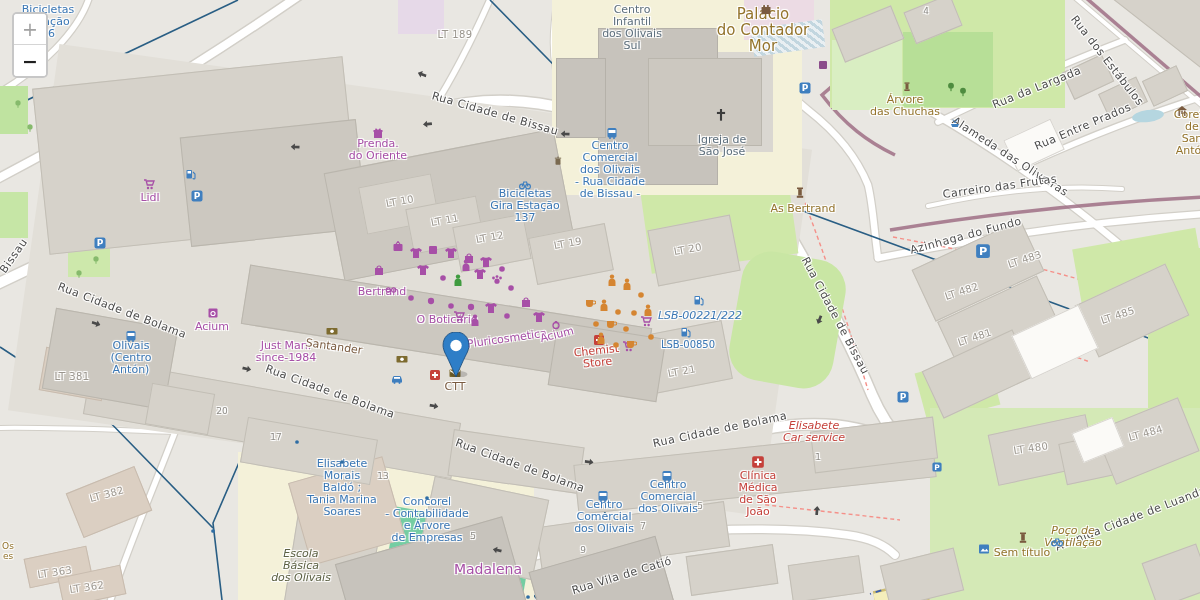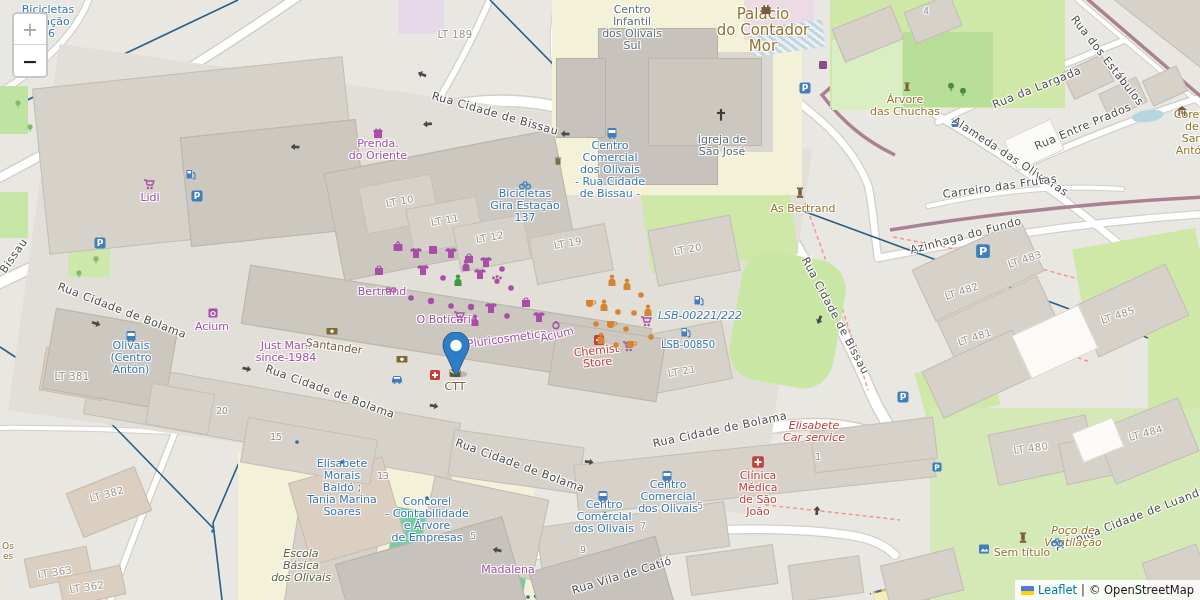--- a/index.html
+++ b/index.html
@@ -262,21 +262,21 @@
 Car service</div>
       <div class="lbl halo" style="left: 342px; top: 488px; color: rgb(58, 119, 181); font-size: 11px; transform: translate(-50%, -50%) rotate(0deg);">Elisabete
 Morais
 Baldó ;
 Tania Marina
 Soares</div>
       <div class="lbl halo" style="left: 427px; top: 520px; color: rgb(58, 119, 181); font-size: 11px; transform: translate(-50%, -50%) rotate(0deg);">Concorel
 - Contabilidade
 e Árvore
 de Empresas</div>
-      <div class="lbl halo" style="left: 508px; top: 570px; color: rgb(167, 79, 167); font-size: 11px; transform: translate(-50%, -50%) rotate(0deg);">Madalena</div>
+      <div class="lbl halo" style="left: 488px; top: 570px; color: rgb(167, 79, 167); font-size: 14px; transform: translate(-50%, -50%) rotate(0deg);">Madalena</div>
       <div class="lbl halo" style="left: 301px; top: 566px; color: rgb(92, 97, 68); font-size: 11px; font-style: italic; transform: translate(-50%, -50%) rotate(0deg);">Escola
 Básica
 dos Olivais</div>
       <div class="lbl halo" style="left: 632px; top: 28px; color: rgb(93, 111, 125); font-size: 11px; transform: translate(-50%, -50%) rotate(0deg);">Centro
 Infantil
 dos Olivais
 Sul</div>
       <div class="lbl halo" style="left: 722px; top: 146px; color: rgb(93, 111, 125); font-size: 11px; transform: translate(-50%, -50%) rotate(0deg);">Igreja de
 São José</div>
       <div class="lbl halo" style="left: 763px; top: 30px; color: rgb(148, 116, 44); font-size: 15px; transform: translate(-50%, -50%) rotate(0deg);">Palácio
@@ -305,21 +305,21 @@
       <div class="lbl lot halo" style="left: 55px; top: 573px; color: rgb(154, 149, 141); transform: translate(-50%, -50%) rotate(-8deg);">LT 363</div>
       <div class="lbl lot halo" style="left: 87px; top: 588px; color: rgb(154, 149, 141); transform: translate(-50%, -50%) rotate(-8deg);">LT 362</div>
       <div class="lbl lot halo" style="left: 962px; top: 292px; color: rgb(154, 149, 141); transform: translate(-50%, -50%) rotate(-18deg);">LT 482</div>
       <div class="lbl lot halo" style="left: 1025px; top: 260px; color: rgb(154, 149, 141); transform: translate(-50%, -50%) rotate(-18deg);">LT 483</div>
       <div class="lbl lot halo" style="left: 975px; top: 338px; color: rgb(154, 149, 141); transform: translate(-50%, -50%) rotate(-18deg);">LT 481</div>
       <div class="lbl lot halo" style="left: 1118px; top: 316px; color: rgb(154, 149, 141); transform: translate(-50%, -50%) rotate(-18deg);">LT 485</div>
       <div class="lbl lot halo" style="left: 1031px; top: 449px; color: rgb(154, 149, 141); transform: translate(-50%, -50%) rotate(-8deg);">LT 480</div>
       <div class="lbl lot halo" style="left: 1146px; top: 434px; color: rgb(154, 149, 141); transform: translate(-50%, -50%) rotate(-15deg);">LT 484</div>
       <div class="lbl hnum halo" style="left: 926px; top: 12px; color: rgb(142, 140, 135); transform: translate(-50%, -50%);">4</div>
       <div class="lbl hnum halo" style="left: 222px; top: 412px; color: rgb(142, 140, 135); transform: translate(-50%, -50%);">20</div>
-      <div class="lbl hnum halo" style="left: 276px; top: 438px; color: rgb(142, 140, 135); transform: translate(-50%, -50%);">15</div>
+      <div class="lbl hnum halo" style="left: 276px; top: 438px; color: rgb(142, 140, 135); transform: translate(-50%, -50%);">17</div>
       <div class="lbl hnum halo" style="left: 383px; top: 477px; color: rgb(142, 140, 135); transform: translate(-50%, -50%);">13</div>
       <div class="lbl hnum halo" style="left: 583px; top: 551px; color: rgb(142, 140, 135); transform: translate(-50%, -50%);">9</div>
       <div class="lbl hnum halo" style="left: 643px; top: 527px; color: rgb(142, 140, 135); transform: translate(-50%, -50%);">7</div>
       <div class="lbl hnum halo" style="left: 700px; top: 507px; color: rgb(142, 140, 135); transform: translate(-50%, -50%);">5</div>
       <div class="lbl hnum halo" style="left: 818px; top: 458px; color: rgb(142, 140, 135); transform: translate(-50%, -50%);">1</div>
       <div class="lbl hnum halo" style="left: 473px; top: 537px; color: rgb(142, 140, 135); transform: translate(-50%, -50%);">5</div>
     </div>
   <div id="icons">
       <div class="icn" style="left: 100px; top: 240px; width: 12px; height: 12px; transform: translate(-50%, -50%) rotate(0deg);"><svg viewBox="0 0 12 12" width="12" height="12" style="color:#3f7fbf;fill:#3f7fbf">
           <rect x=".5" y=".5" width="11" height="11" rx="2"></rect>
@@ -720,26 +720,20 @@
       <path d="M12.5 0C5.5 0 .7 5 .7 12.2c0 2.5 1 5.4 2.4 8.1C5.9 25.5 12.5 41 12.5 41s6.6-15.5 9.4-20.7c1.4-2.7 2.4-5.6 2.4-8.1C24.3 5 19.5 0 12.5 0z" fill="#2e7ec7" stroke="#1b4e7e" stroke-width=".8"></path>
       <circle cx="12.5" cy="12.3" r="5.2" fill="#ffffff"></circle>
     </svg>
   </div>
 
   <div class="zoomctl">
     <button>+</button>
     <button>−</button>
   </div>
 
-  <div class="attrib">
-    <span class="flag"></span>
-    <a style="color:#0078a8">Leaflet</a>
-    <span style="color:#333">|</span>
-    <a style="color:#1a1a1a">© OpenStreetMap</a>
-  </div>
 <div class="area" style="left: 30px; top: 95px; width: 760px; height: 370px; background: rgb(226, 223, 216); transform: rotate(8deg); border-radius: 0px;"></div>
     <div class="area" style="left: 830px; top: 0px; width: 235px; height: 108px; background: rgb(207, 232, 168); transform: rotate(0deg); border-radius: 0px;"></div>
     <div class="area" style="left: 903px; top: 32px; width: 90px; height: 75px; background: rgb(183, 223, 151); transform: rotate(0deg); border-radius: 0px;"></div>
     <div class="area" style="left: 832px; top: 40px; width: 70px; height: 70px; background: rgb(217, 238, 194); transform: rotate(0deg); border-radius: 0px;"></div>
     <div class="area" style="left: 645px; top: 176px; width: 148px; height: 88px; background: rgb(207, 232, 168); transform: rotate(-8deg); border-radius: 0px;"></div>
     <div class="area" style="left: 735px; top: 255px; width: 105px; height: 130px; background: rgb(201, 230, 164); transform: rotate(10deg); border-radius: 30px;"></div>
     <div class="area" style="left: 1078px; top: 238px; width: 125px; height: 78px; background: rgb(207, 232, 168); transform: rotate(-10deg); border-radius: 0px;"></div>
     <div class="area" style="left: 1148px; top: 248px; width: 52px; height: 175px; background: rgb(207, 232, 168); transform: rotate(0deg); border-radius: 0px;"></div>
     <div class="area" style="left: 920px; top: 363px; width: 75px; height: 52px; background: rgb(207, 232, 168); transform: rotate(-15deg); border-radius: 0px;"></div>
     <div class="area" style="left: 930px; top: 408px; width: 270px; height: 194px; background: rgb(212, 233, 182); transform: rotate(0deg); border-radius: 0px;"></div>

